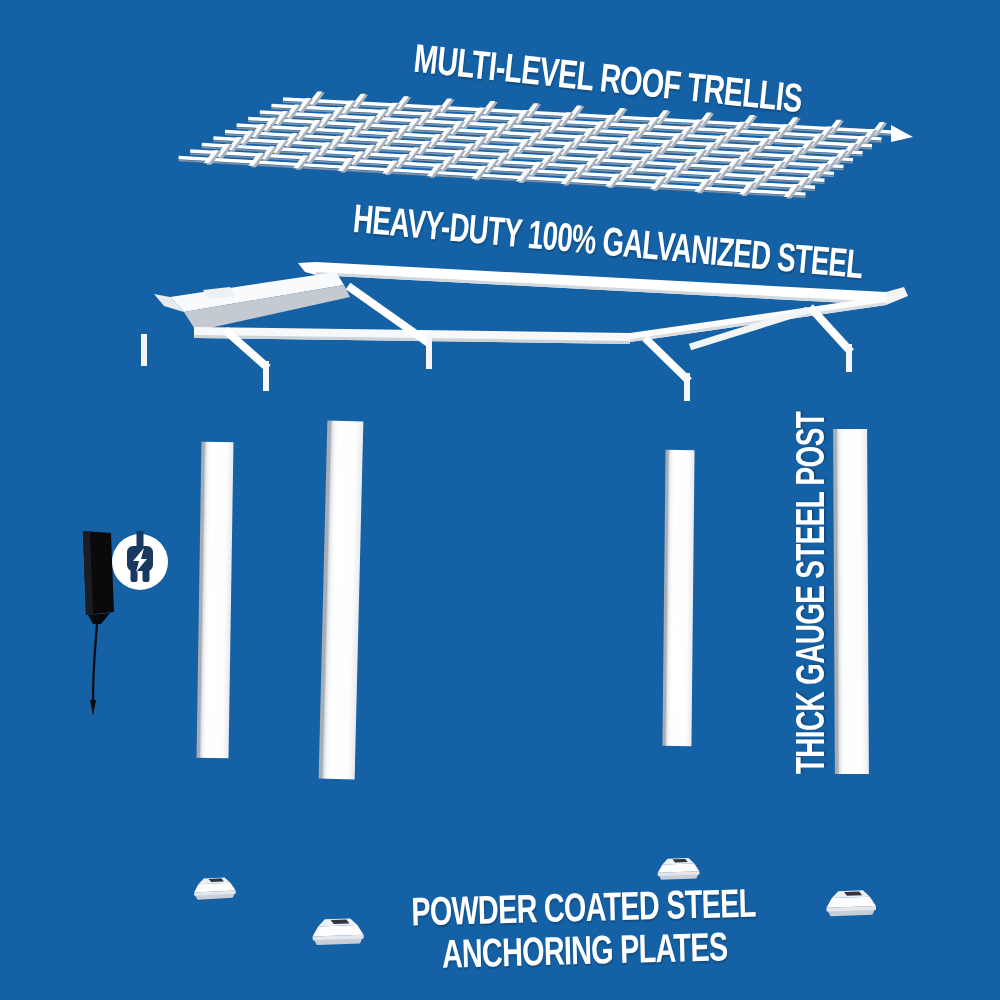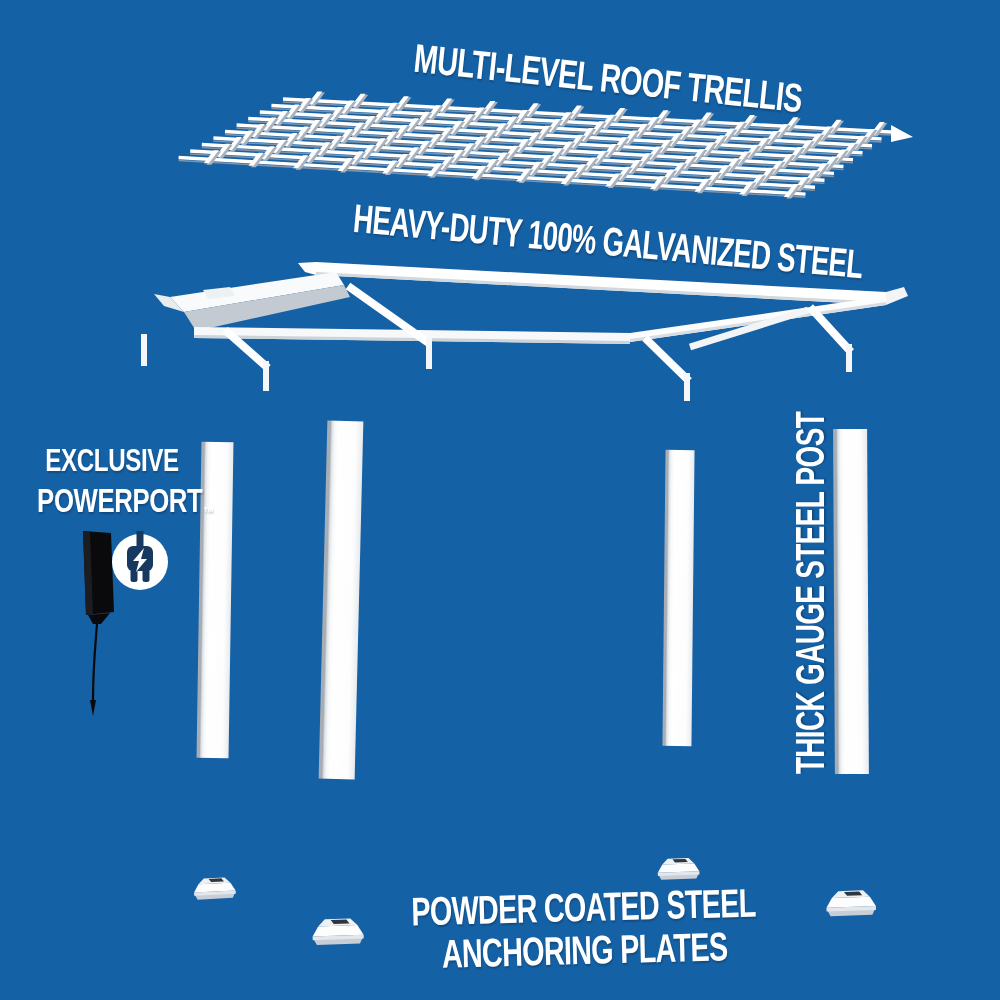--- a/index.html
+++ b/index.html
@@ -414,24 +414,20 @@
       <use href="#plate" transform="translate(190,876) rotate(-3) scale(0.80)"></use>
       <use href="#plate" transform="translate(308,916) rotate(-2) scale(0.98)"></use>
       <use href="#plate" transform="translate(654,856) rotate(-2) scale(0.80)"></use>
       <use href="#plate" transform="translate(822,888) rotate(-2) scale(0.95)"></use>
     </g>
   </svg>
 
   <div class="lbl t1">MULTI-LEVEL ROOF TRELLIS</div>
   <div class="lbl t2">HEAVY-DUTY 100% GALVANIZED STEEL</div>
 
-  <div class="lbl ppblock">
-    <div class="pp1">EXCLUSIVE</div>
-    <div class="pp2"><span>POWERPORT</span><span class="tm">™</span></div>
-  </div>
 
   <div class="lbl postlbl">THICK GAUGE STEEL POST</div>
 
   <div class="lbl platesblock">
     <div class="pl">POWDER COATED STEEL</div>
     <div class="pl">ANCHORING PLATES</div>
   </div>
 
 </div>
 

